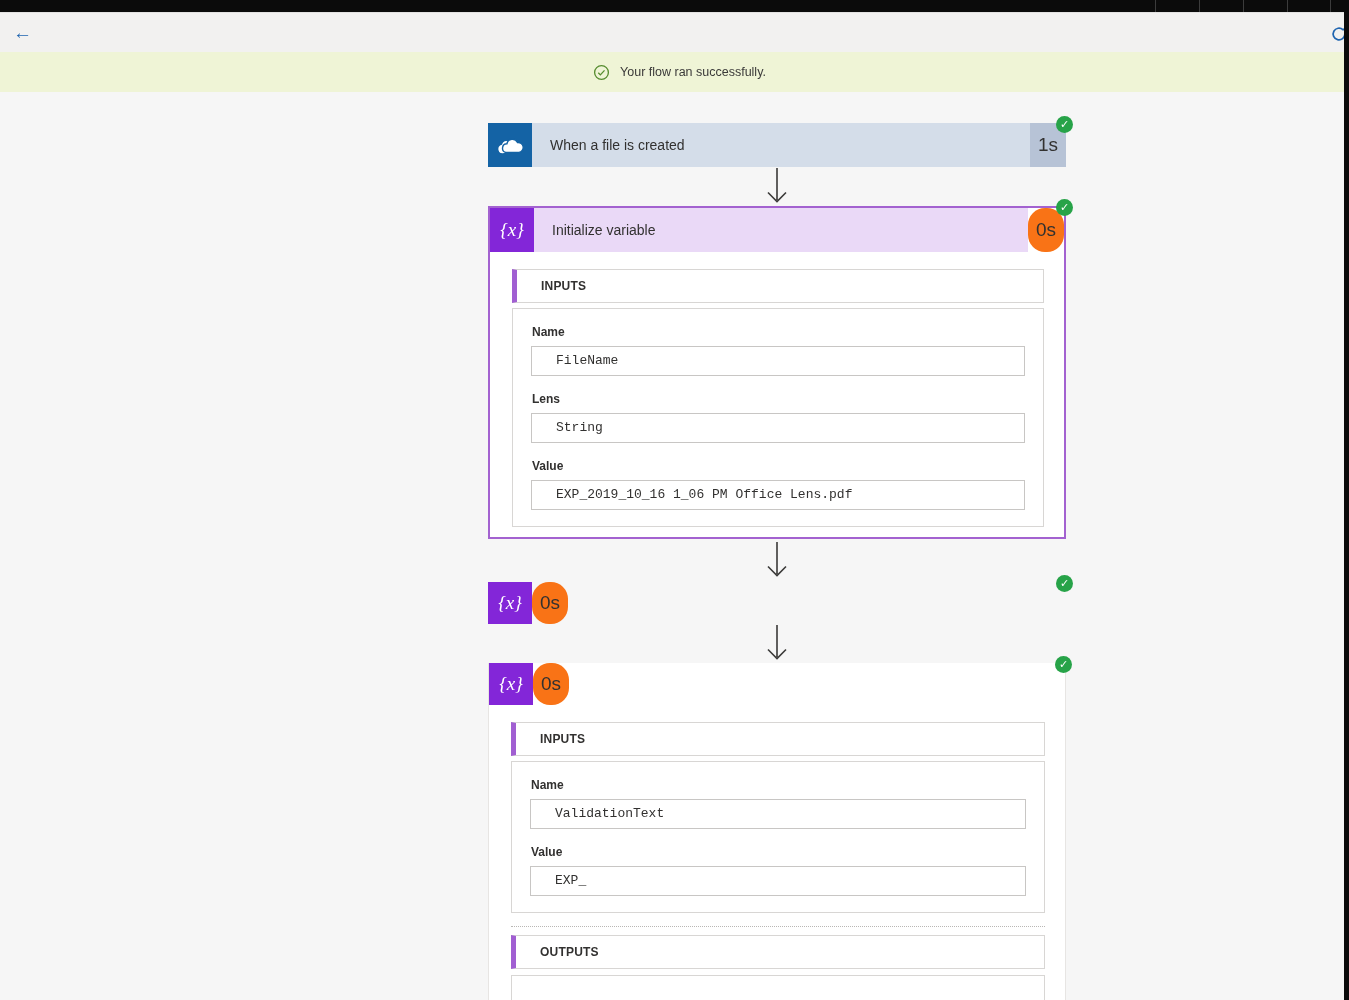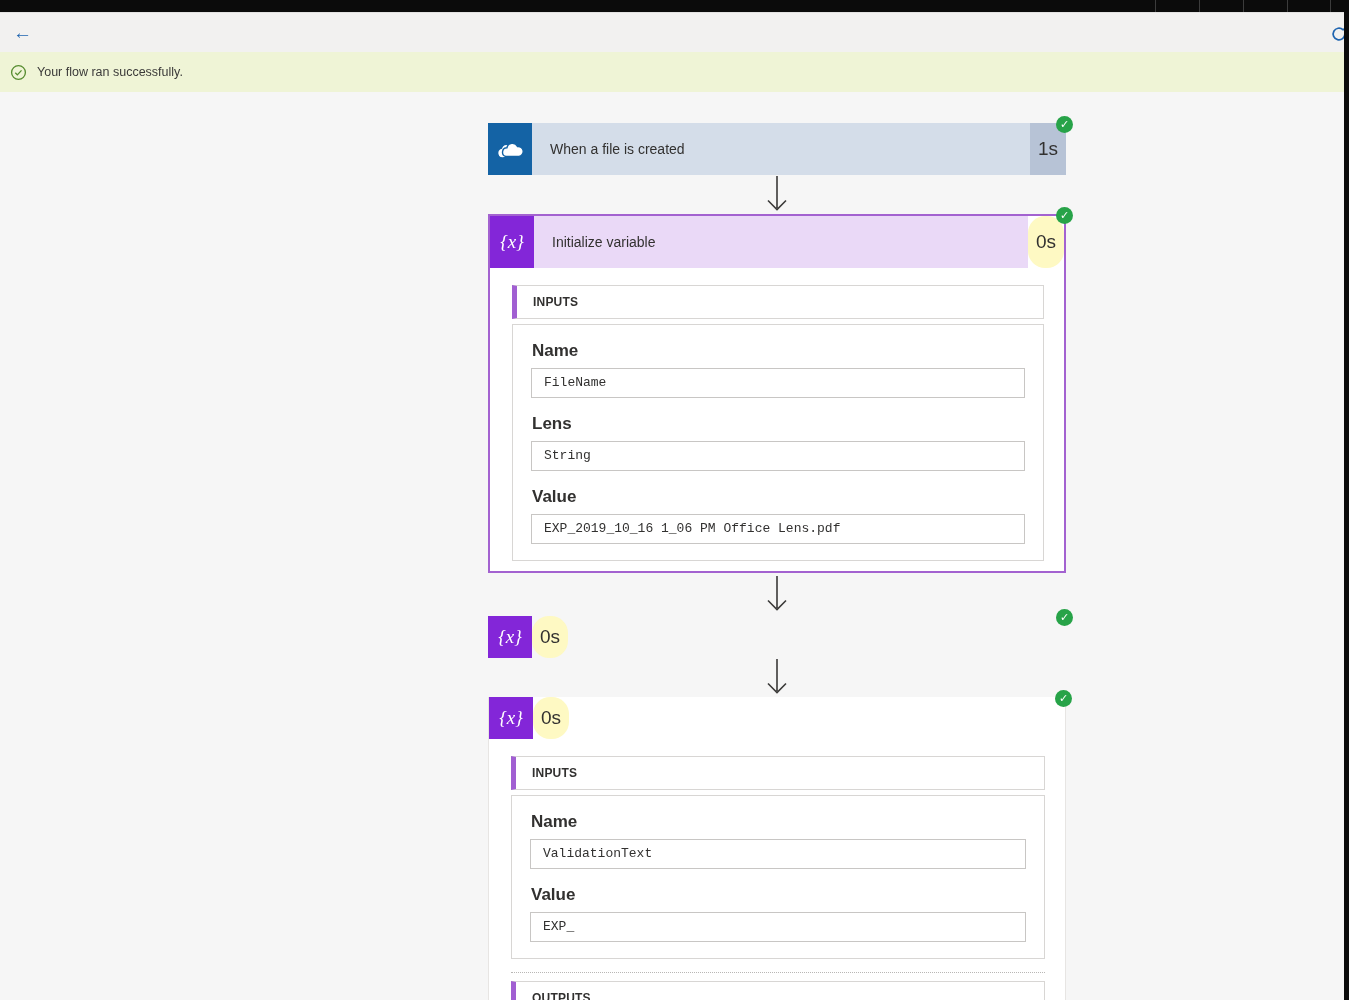--- a/index.html
+++ b/index.html
@@ -10,58 +10,58 @@
   .top-black-bar { position:relative; height:12px; background:#0b0b0b; }
   .top-black-bar .sep { position:absolute; top:0; width:1px; height:12px; background:#3c3c3c; }
   .right-black-bar { position:fixed; top:0; right:0; width:5px; height:1000px; background:#0b0b0b; z-index:90; }
 
   .app-header { position:relative; height:40px; background:#f2f1f0; border-top:1px solid #e3e2e1;
     display:flex; align-items:center; }
   .back-btn { margin-left:13px; font-size:19px; color:#2065b0; line-height:1; cursor:pointer; }
   .run-title { margin-left:23px; font-size:15px; color:#252423; }
   .refresh-btn { position:absolute; right:1px; top:12px; width:18px; height:18px; cursor:pointer; }
 
-  .banner { height:40px; background:#eff4d6; display:flex; align-items:center; padding-left:10px; }
+  .banner { height:40px; background:#eff4d6; display:flex; align-items:center; padding-left:10px;justify-content:center; }
   .banner-text { margin-left:10px; font-size:12.5px; color:#3b3a39; }
 
   
   .canvas { position:relative; height:908px; background:#f6f6f6; }
   .flow { width:578px; margin-left:488px; padding-top:31px; }
 
   .step { position:relative; }
-  .step-header { display:flex; height:52px; cursor:pointer; }
+  .step-header { display:flex; height:44px; cursor:pointer; }
   .collapsed .step-header { height:42px; }
   .step-icon { width:44px; flex:none; display:flex; align-items:center; justify-content:center; }
   .icon-blue  { background:#1463a5; }
   .icon-purple{ background:#8326d8; }
   .fx { color:#fff; font-family:"Liberation Serif", serif; font-style:italic; font-size:19px; }
   .step-title { flex:1; display:flex; align-items:center; padding-left:18px; font-size:14px; color:#323130; }
   .title-blue   { background:#d4dde9; }
   .title-purple { background:#ead9f7; }
   .step-duration { width:36px; flex:none; display:flex; align-items:center; justify-content:center;
     font-size:19px; color:#323130; }
   .dur-blue   { background:#b7c3d6; }
-  .dur-purple { background:#fef9c3;border-radius:17px; }
+  .dur-purple { background:#f97316;border-radius:17px; }
 
   .badge { position:absolute; top:-7px; right:-7px; width:17px; height:17px; border-radius:50%;
     background:#27a348; color:#fff; font-size:11px; line-height:17px; text-align:center; z-index:5; }
 
   .card-selected { border:2px solid #a362d0; background:#fff; }
   .card-plain { background:#fff; border:1px solid #e7e5e3; border-top:none; }
 
   .card-body { padding:17px 20px 10px 22px; background:#fff; }
   .card-body.tall { padding-bottom:20px; }
 
   .section-head { height:34px; background:#fff; border:1px solid #d8d6d4; border-left:5px solid #a15fd2;
-    display:flex; align-items:center; padding-left:16px; }
+    display:flex; align-items:center; padding-left:24px; }
   .section-head span { font-size:12px; font-weight:700; color:#323130; letter-spacing:.2px; }
   .fields-box { border:1px solid #d8d6d4; margin-top:5px; background:#fff; padding:16px 18px; }
   .field + .field { margin-top:16px; }
-  .field-label { font-size:17px; font-weight:700; color:#323130; margin:0 0 7px 1px; }
-  .field-input { border:1px solid #c8c6c4; height:30px; line-height:28px; padding-left:12px;
+  .field-label { font-size:12px; font-weight:700; color:#323130; margin:0 0 7px 1px; }
+  .field-input { border:1px solid #c8c6c4; height:30px; line-height:28px; padding-left:24px;
     font-family:"Liberation Mono", monospace; font-size:13px; color:#323130; background:#fff;
     white-space:nowrap; overflow:hidden; }
 
   .outputs-section { margin-top:13px; border-top:1px dotted #b9b7b5; padding-top:8px; }
   .outputs-empty-box { border:1px solid #d8d6d4; margin-top:6px; height:140px; background:#fff; }
 
   .arrow-gap { display:flex; align-items:center; justify-content:center; }
   .h39 { height:39px; } .h43 { height:43px; }
 </style>
 </head>

